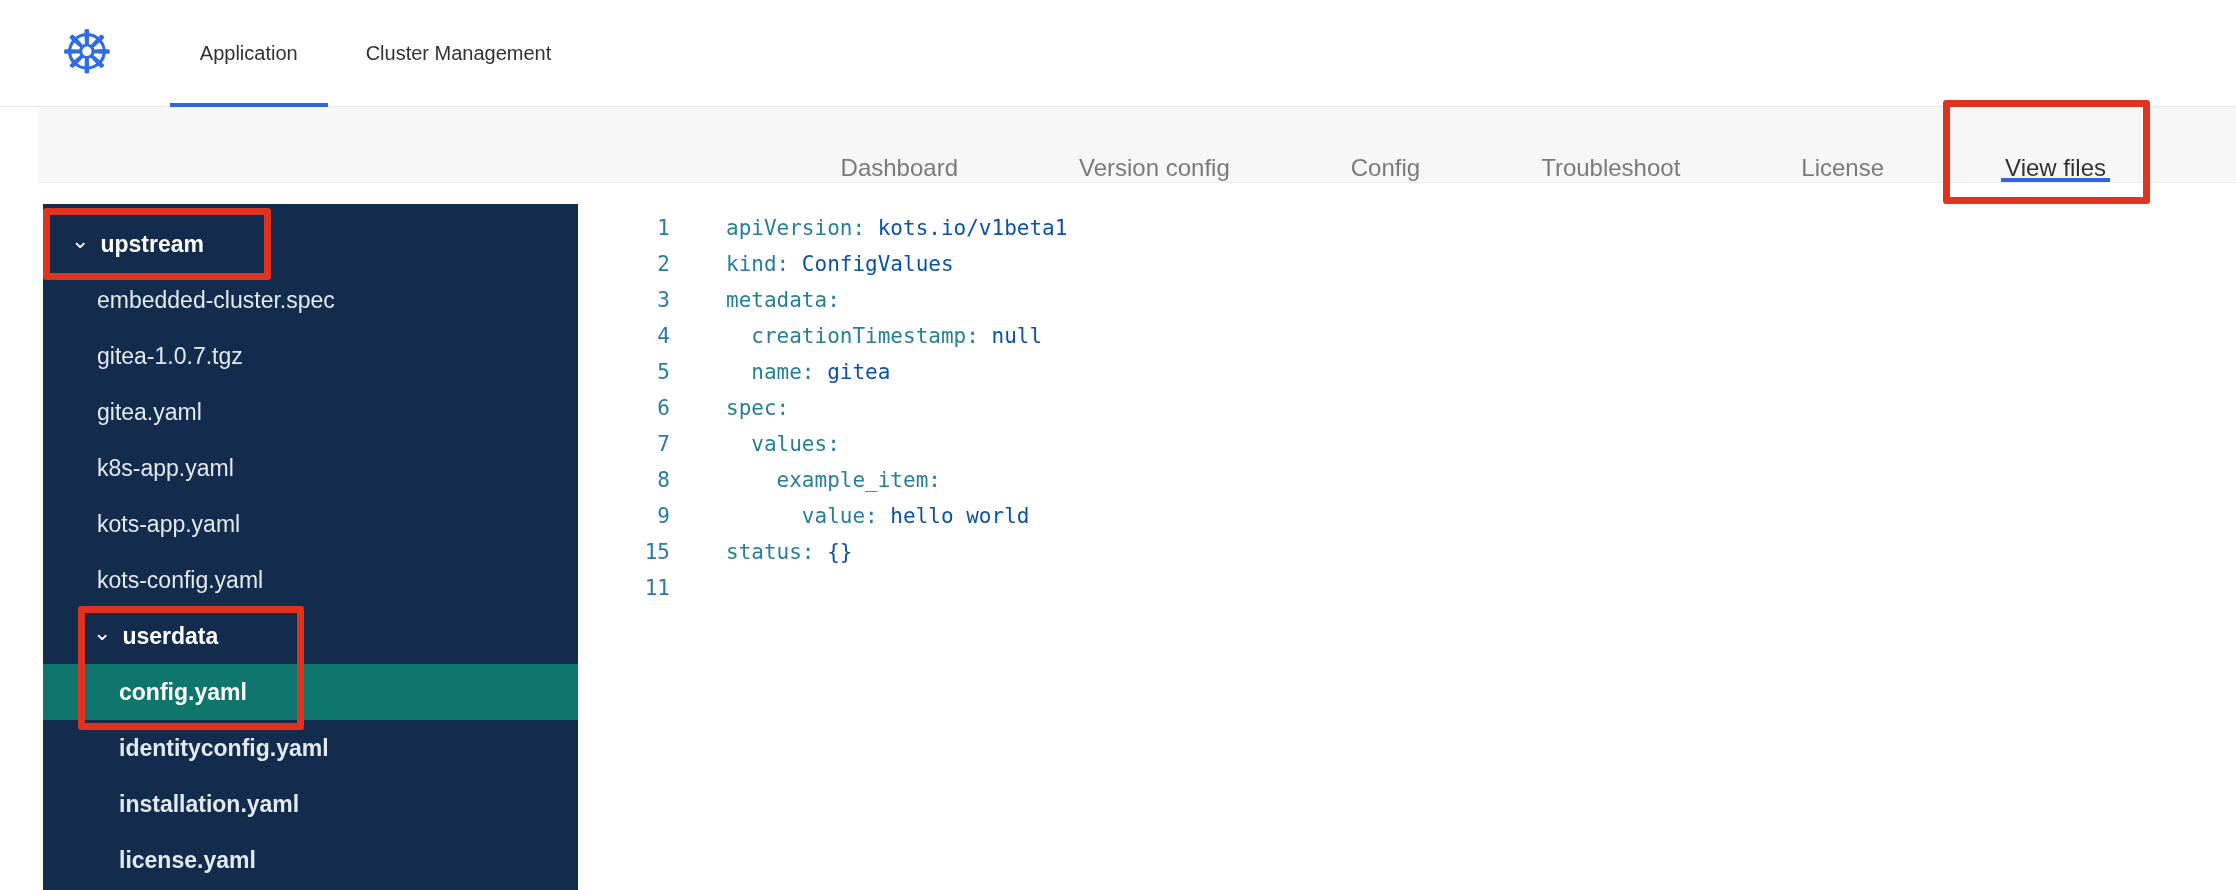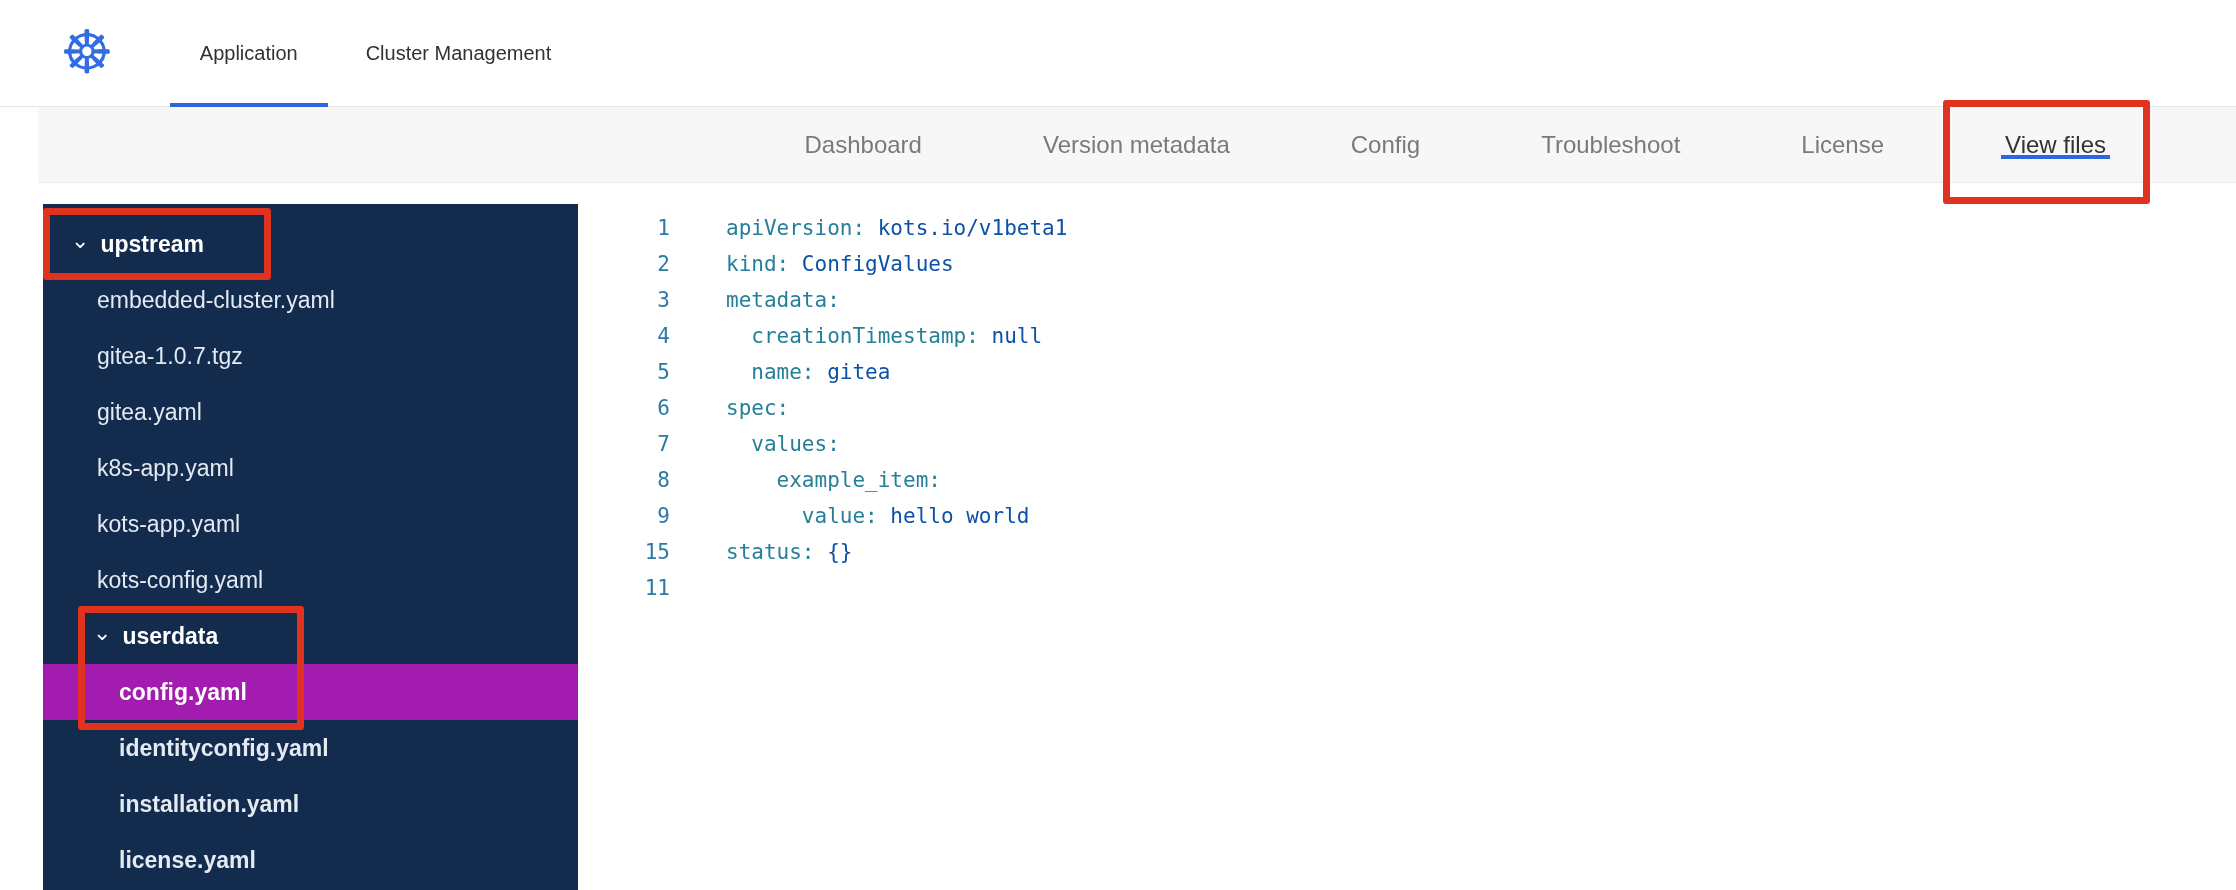--- a/index.html
+++ b/index.html
@@ -21,42 +21,42 @@
     display:flex;align-items:center;padding:0 34px;font-size:20px;
     color:#323232;position:relative;cursor:pointer;white-space:nowrap;
   }
   .top-tab.active::after{
     content:"";position:absolute;left:4px;right:4px;bottom:-1px;height:4px;background:#3065e0;
   }
 
   
   .subnav{
     height:75px;background:#f7f7f8;border-bottom:1px solid #ececec;
-    display:flex;justify-content:flex-end;align-items:center;padding-right:130px;margin-left:38px;
+    display:flex;justify-content:flex-end;align-items:flex-end;padding-right:130px;margin-left:38px;
   }
   .subnav-tab{
     display:flex;align-items:center;margin-left:121px;font-size:24px;
     color:#7a7a7a;position:relative;cursor:pointer;white-space:nowrap;
   }
   .subnav-tab.active{color:#323232;}
   .subnav-tab.active::after{
     content:"";position:absolute;left:-4px;right:-4px;bottom:0;height:4px;background:#3065e0;
   }
 
   
   .sidebar{
     position:absolute;left:43px;top:204px;width:535px;bottom:0;
     background:#132b4d;padding-top:12px;box-sizing:border-box;
   }
   .tree-row{
     height:56px;display:flex;align-items:center;font-size:23px;color:#e3eaf2;
     box-sizing:border-box;cursor:pointer;white-space:nowrap;
   }
   .tree-row.folder{font-weight:700;color:#ffffff;}
-  .tree-row.selected{background:#a21caf;font-weight:700;color:#ffffff;}
+  .tree-row.selected{background:#0f766e;font-weight:700;color:#ffffff;}
   .d0{padding-left:28px;}
   .d1{padding-left:54px;}
   .d1f{padding-left:50px;}
   .d2{padding-left:76px;font-weight:bold;}
   .chev{
     display:inline-block;margin-right:11px;font-size:22px;line-height:1;
     transform:translateY(-3px);font-weight:400;color:#ffffff;
   }
 
   
@@ -94,21 +94,21 @@
       <span>Cluster Management</span>
     </div>
   </div>
 </div>
 
 <div class="subnav">
   <div class="subnav-tab">
     <span>Dashboard</span>
   </div>
   <div class="subnav-tab">
-    <span>Version metadata</span>
+    <span>Version config</span>
   </div>
   <div class="subnav-tab">
     <span>Config</span>
   </div>
   <div class="subnav-tab">
     <span>Troubleshoot</span>
   </div>
   <div class="subnav-tab">
     <span>License</span>
   </div>
@@ -118,21 +118,21 @@
 </div>
 
 <div class="sidebar">
 
   <div class="tree-row folder d0">
     <span class="chev">⌄</span>
     <span>upstream</span>
   </div>
 
   <div class="tree-row d1">
-    <span>embedded-cluster.yaml</span>
+    <span>embedded-cluster.spec</span>
   </div>
   <div class="tree-row d1">
     <span>gitea-1.0.7.tgz</span>
   </div>
   <div class="tree-row d1">
     <span>gitea.yaml</span>
   </div>
   <div class="tree-row d1">
     <span>k8s-app.yaml</span>
   </div>

